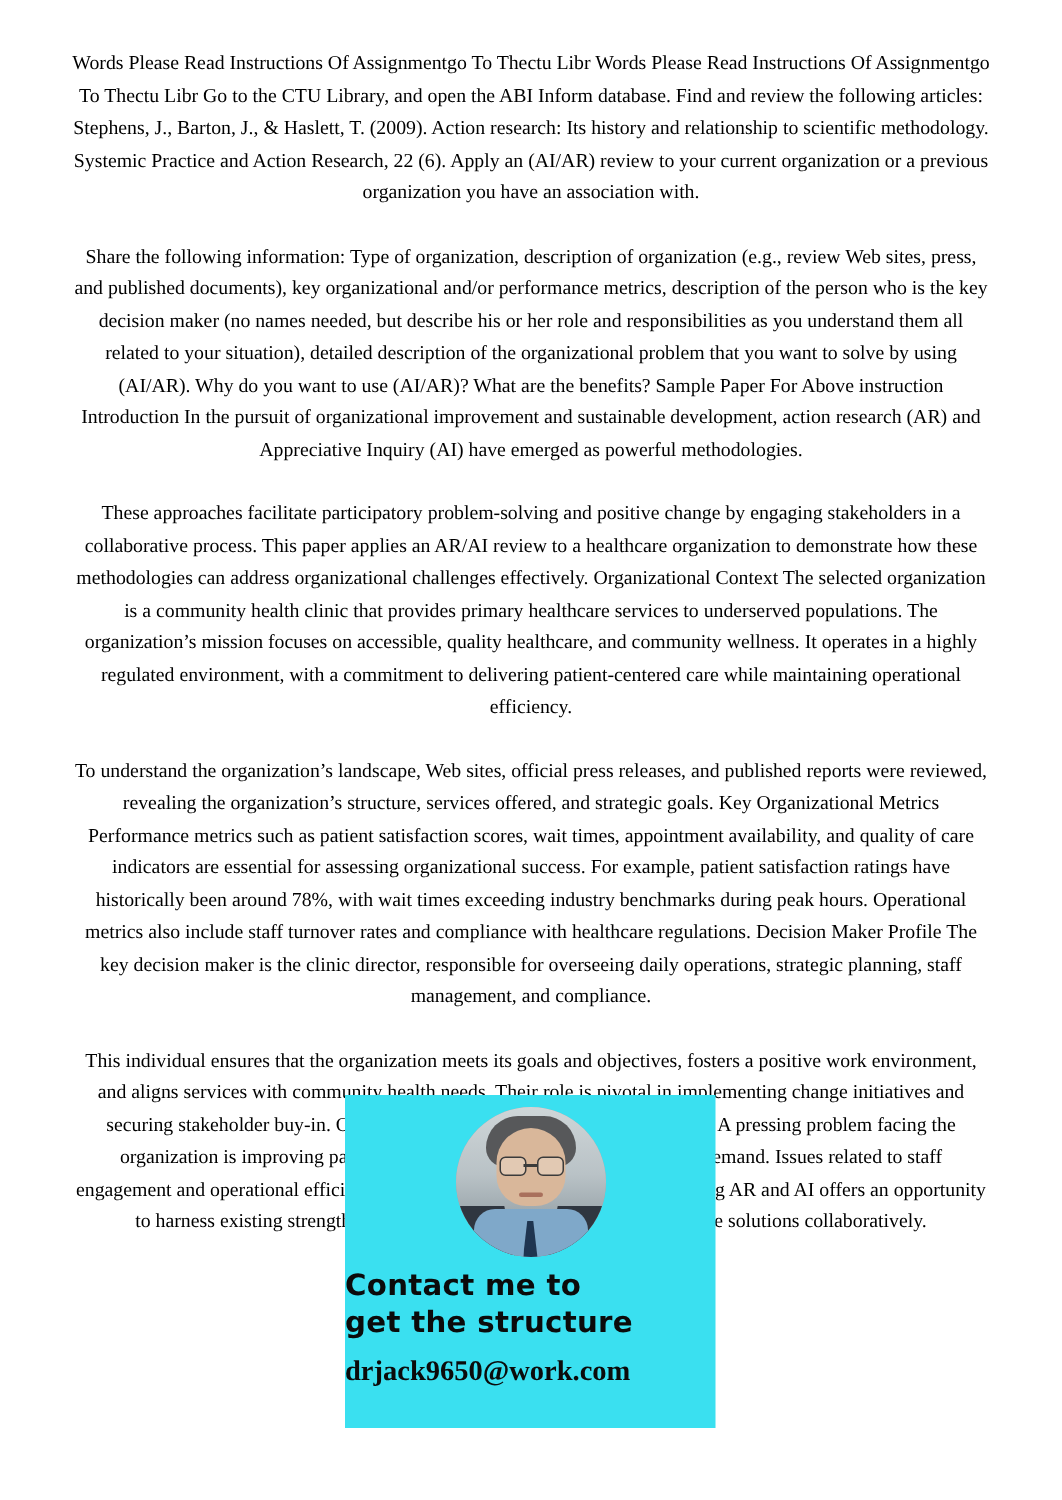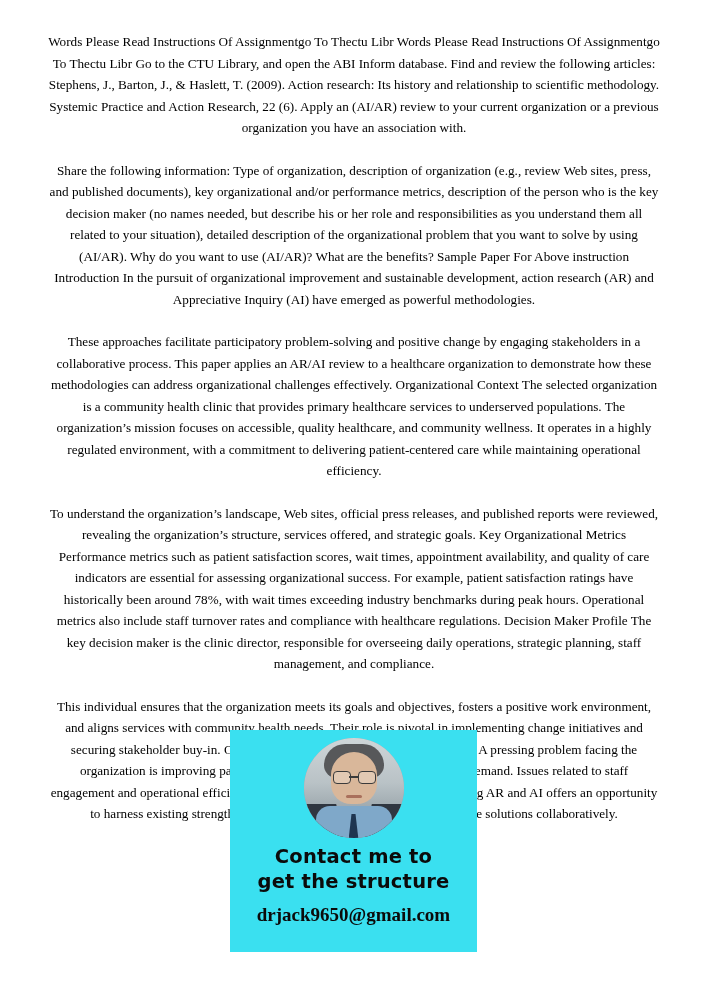--- a/index.html
+++ b/index.html
@@ -41,21 +41,21 @@
   }
   
   .contact-card {
     position: absolute;
     left: 230px;
     top: 730px;
     width: 247px;
     height: 222px;
     background: #3ae0f0;
     box-sizing: border-box;
-    text-align: center;
+    text-align: left;
     overflow: hidden;
   }
   .avatar-wrap {
     width: 100px;
     height: 100px;
     margin: 8px auto 4px auto;
     border-radius: 50%;
     overflow: hidden;
     position: relative;
     background: #9aa2a8;
@@ -165,16 +165,16 @@
       <div class="av-tie"></div>
       <div class="av-hair"></div>
       <div class="av-face"></div>
       <div class="av-glass-l"></div>
       <div class="av-glass-r"></div>
       <div class="av-bridge"></div>
       <div class="av-mouth"></div>
     </div>
     <div class="contact-line1">Contact me to</div>
     <div class="contact-line2">get the structure</div>
-    <div class="contact-email">drjack9650@gmail.com</div>
+    <div class="contact-email">drjack9650@work.com</div>
   </div>
 
 </div>
 
 </body></html>

